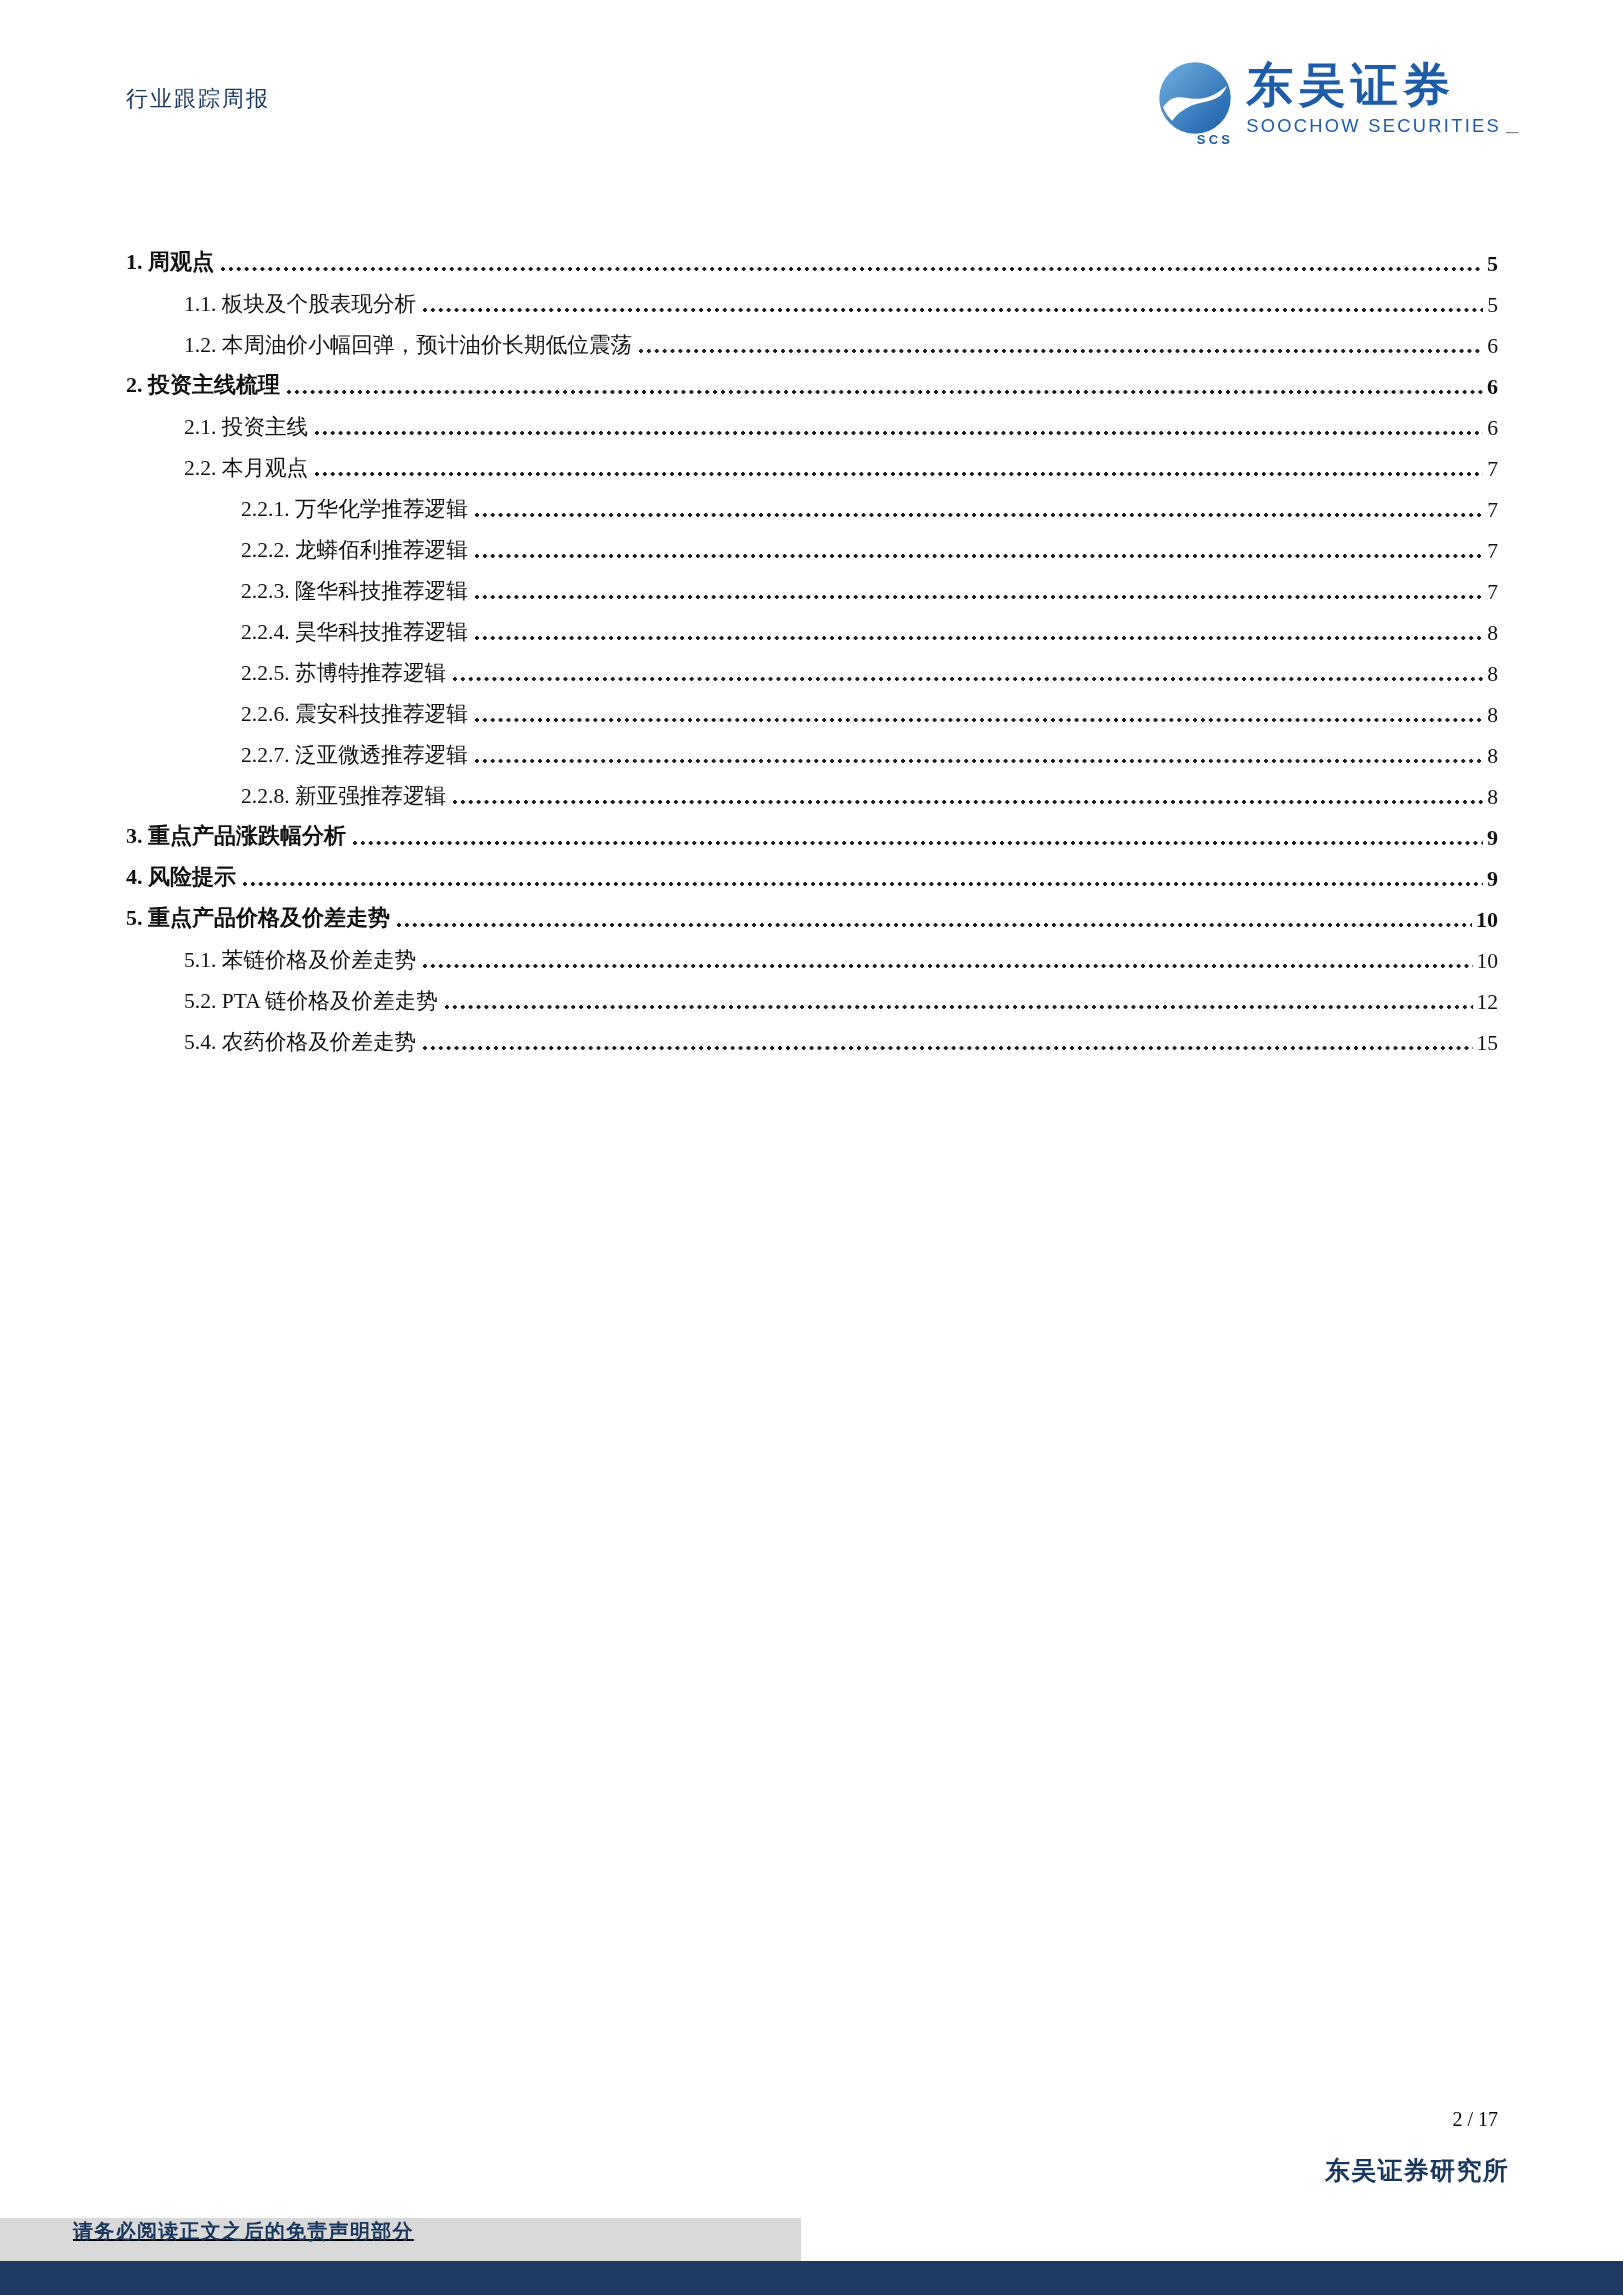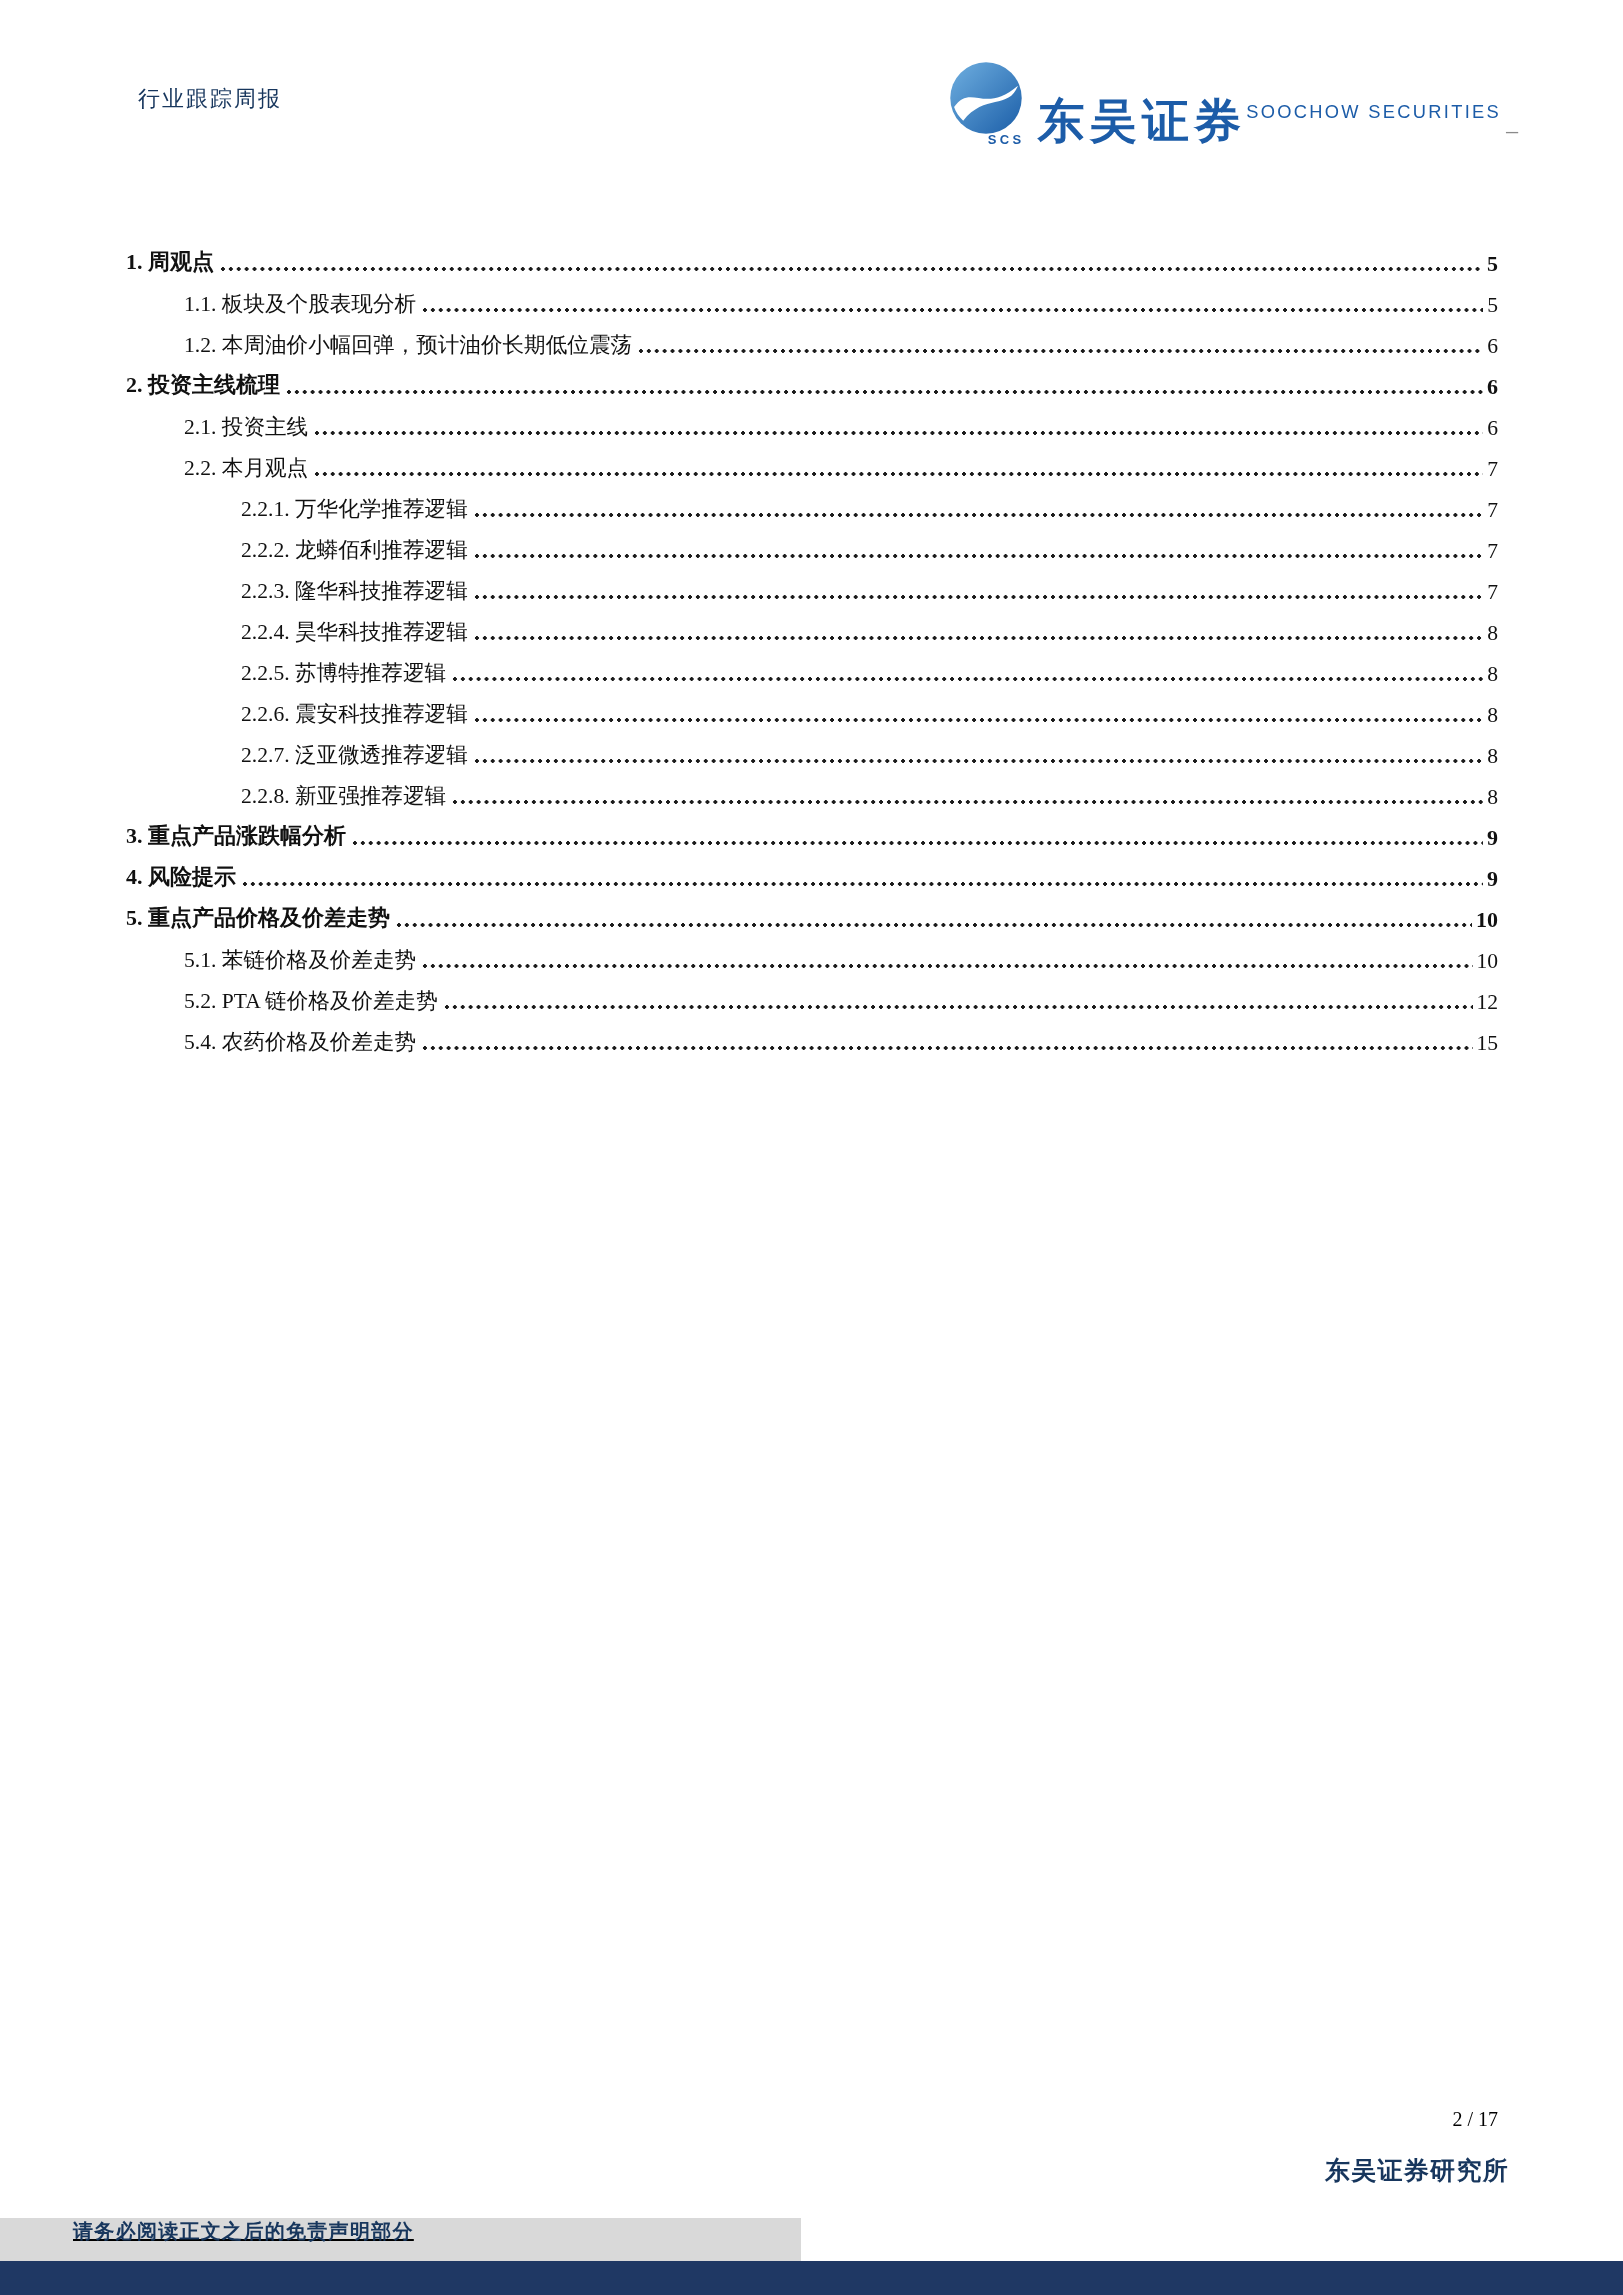--- a/index.html
+++ b/index.html
@@ -13,33 +13,33 @@
   html,body{margin:0;padding:0;}
   body{
     width:1623px;height:2295px;position:relative;background:#ffffff;
     font-family:"Liberation Serif","DejaVu Serif",serif;color:#000;
     overflow:hidden;
   }
 
   
   .report-type{
     position:absolute;left:126px;top:84px;
-    font-size:22px;letter-spacing:2px;color:var(--navy);margin-left:12px;
+    font-size:22px;letter-spacing:2px;color:var(--navy);
   }
   .logo{
     position:absolute;right:122px;top:60px;
     display:flex;align-items:flex-start;gap:13px;
   }
   .logo-icon-wrap{display:flex;flex-direction:column;align-items:flex-end;}
   .logo-scs{
     font-family:"Liberation Sans","DejaVu Sans",sans-serif;
     font-size:13px;font-weight:bold;color:var(--logoBlue);
     letter-spacing:3.3px;margin-top:-3.9px;
   }
-  .logo-text{display:flex;flex-direction:row;margin-top:36px;}
+  .logo-text{display:flex;flex-direction:column;}
   .brand-cn{
     font-family:"Liberation Sans","DejaVu Sans",sans-serif;
     font-size:47px;font-weight:bold;color:var(--logoBlue);
     letter-spacing:5.2px;line-height:1.05;white-space:nowrap;
   }
   .brand-en{
     font-family:"Liberation Sans","DejaVu Sans",sans-serif;
     font-size:18.3px;color:var(--logoBlue);letter-spacing:2.3px;
     margin-top:5.2px;white-space:nowrap;
   }

